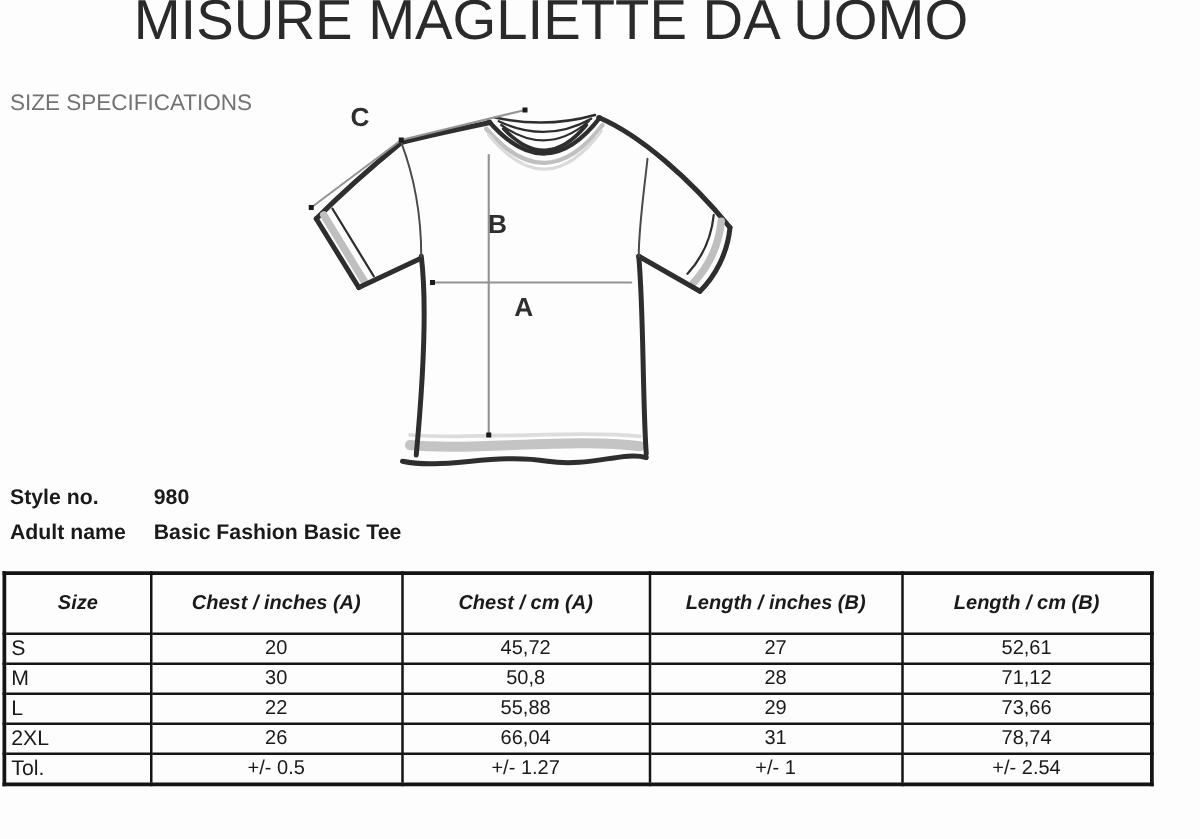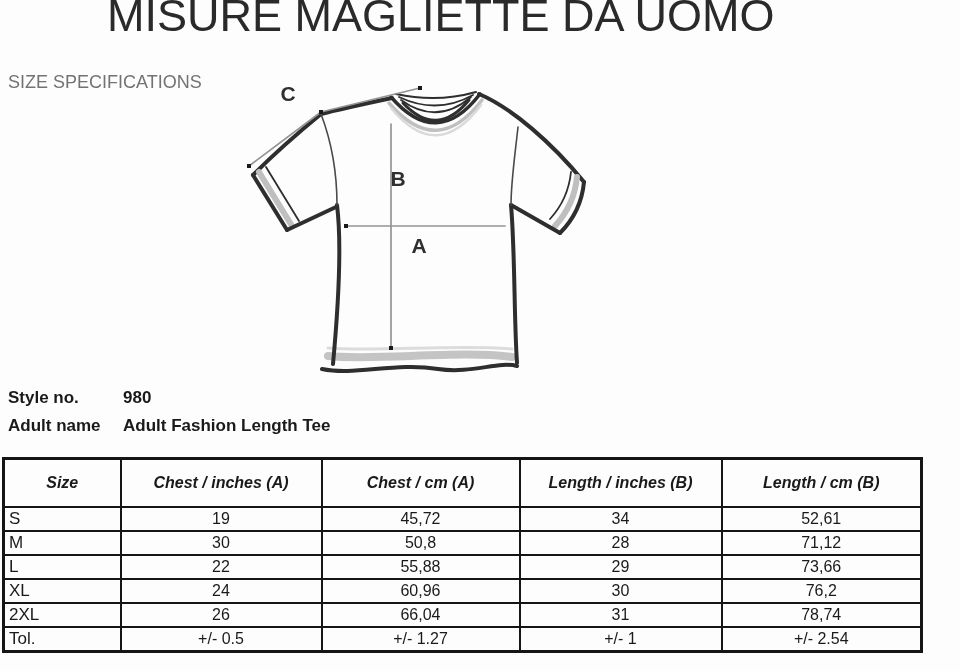--- a/index.html
+++ b/index.html
@@ -104,21 +104,21 @@
     </g>
   </svg>
 
   <div class="style-info">
     <div class="style-row">
       <span class="style-label">Style no.</span>
       <span class="style-value">980</span>
     </div>
     <div class="style-row">
       <span class="style-label">Adult name</span>
-      <span class="style-value">Adult Fashion Length Tee</span>
+      <span class="style-value">Basic Fashion Basic Tee</span>
     </div>
   </div>
 
   <table class="size-table">
     <colgroup>
       <col style="width:117px">
         <col style="width:201px">
         <col style="width:198px">
         <col style="width:202px">
         <col style="width:200px">
@@ -128,45 +128,38 @@
         <th>Size</th>
         <th>Chest / inches (A)</th>
         <th>Chest / cm (A)</th>
         <th>Length / inches (B)</th>
         <th>Length / cm (B)</th>
       </tr>
     </thead>
     <tbody>
       <tr>
         <td class="size-cell">S</td>
-        <td>19</td>
+        <td>20</td>
         <td>45,72</td>
-        <td>34</td>
+        <td>27</td>
         <td>52,61</td>
       </tr>
       <tr>
         <td class="size-cell">M</td>
         <td>30</td>
         <td>50,8</td>
         <td>28</td>
         <td>71,12</td>
       </tr>
       <tr>
         <td class="size-cell">L</td>
         <td>22</td>
         <td>55,88</td>
         <td>29</td>
         <td>73,66</td>
-      </tr>
-      <tr>
-        <td class="size-cell">XL</td>
-        <td>24</td>
-        <td>60,96</td>
-        <td>30</td>
-        <td>76,2</td>
       </tr>
       <tr>
         <td class="size-cell">2XL</td>
         <td>26</td>
         <td>66,04</td>
         <td>31</td>
         <td>78,74</td>
       </tr>
       <tr>
         <td class="size-cell">Tol.</td>

